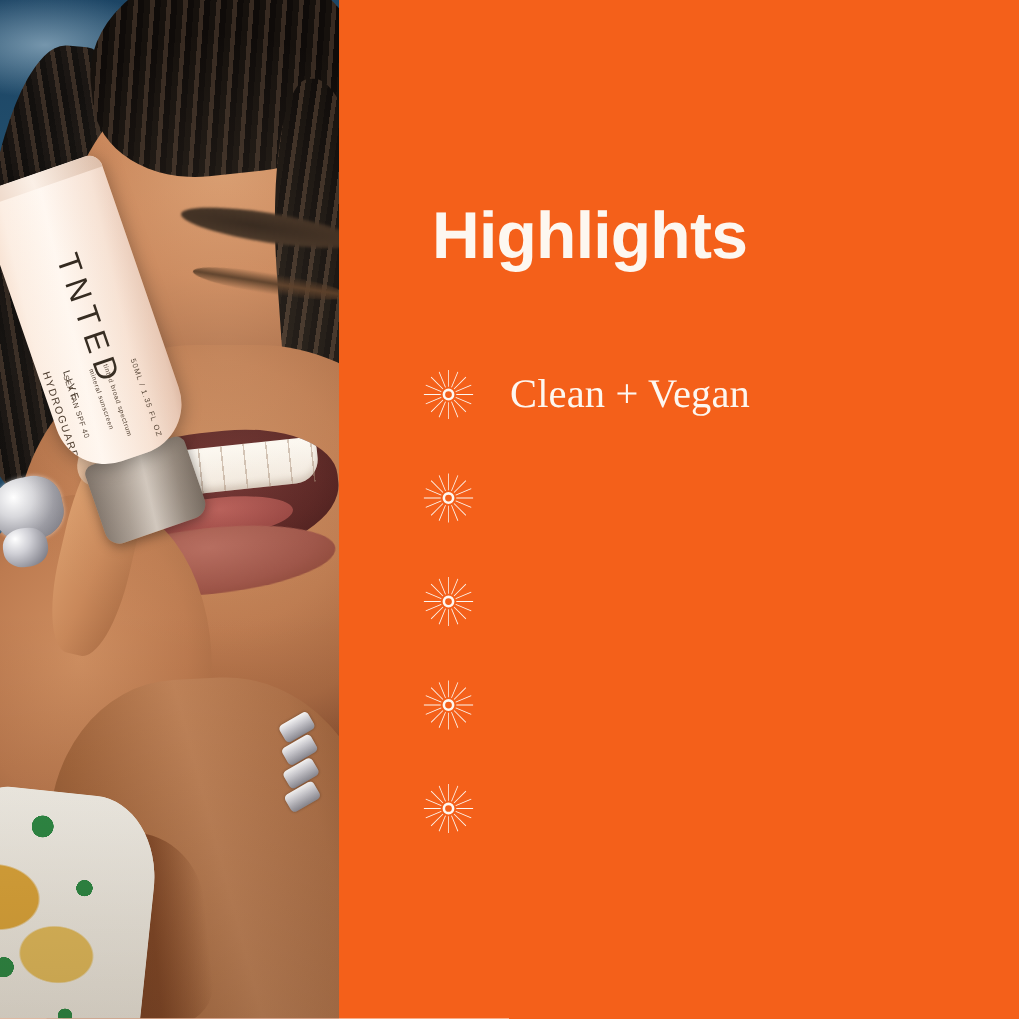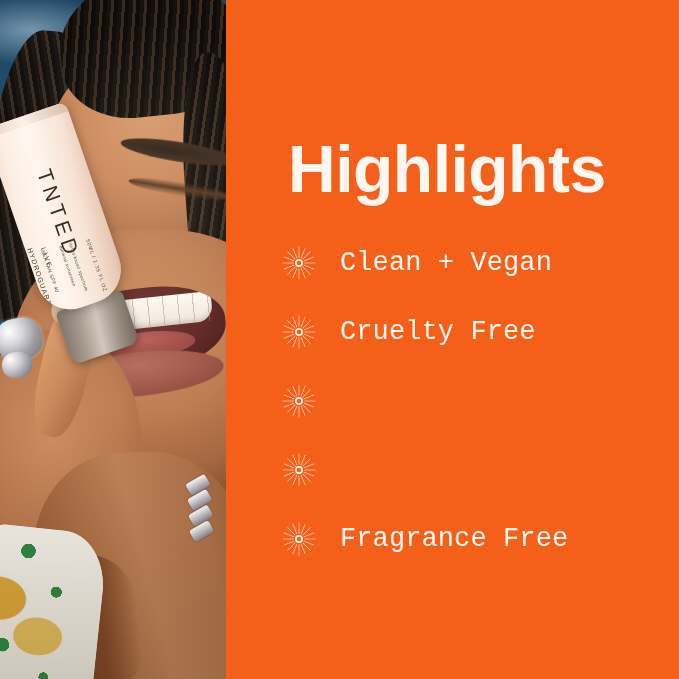--- a/index.html
+++ b/index.html
@@ -411,21 +411,21 @@
     width: 453px;
     height: 679px;
     background: #F4601A;
   }
 
   .panel-title {
     position: absolute;
     left: 62px;
     top: 136px;
     margin: 0;
-    font-size: 66px;
+    font-size: 44px;
     line-height: 1;
     font-weight: bold;
     letter-spacing: -0.5px;
     color: #FDF7F0;
     font-family: "Liberation Sans", sans-serif;
   }
 
   .highlight-list {
     position: absolute;
     left: 56px;
@@ -447,21 +447,21 @@
     position: relative;
     margin-right: 24px;
   }
   .sunburst-icon svg { display: block; }
   .item-label {
     font-size: 27px;
     font-weight: 300;
     color: #FDF7F0;
     letter-spacing: 0.1px;
     white-space: nowrap;
-    font-family: Liberation Mono, monospace;
+    font-family: Liberation Serif, serif;
   }
 </style>
 </head>
 <body>
 
 <div id="stage">
 
   <div class="photo-panel">
     <div class="sky"></div>
     <div class="braids-left"></div>
@@ -533,44 +533,20 @@
               <polygon points="13.52,20.86 5.59,28.78 5.22,28.41 13.14,20.48" fill="#FDF7F0"></polygon>
               <polygon points="12.31,19.24 1.95,23.52 1.75,23.03 12.10,18.74" fill="#FDF7F0"></polygon>
               <polygon points="11.81,17.27 0.60,17.26 0.60,16.74 11.81,16.73" fill="#FDF7F0"></polygon>
               <polygon points="12.10,15.26 1.75,10.97 1.95,10.48 12.31,14.76" fill="#FDF7F0"></polygon>
               <polygon points="13.14,13.52 5.22,5.59 5.59,5.22 13.52,13.14" fill="#FDF7F0"></polygon>
               <polygon points="14.76,12.31 10.48,1.95 10.97,1.75 15.26,12.10" fill="#FDF7F0"></polygon>
               <circle cx="17" cy="17" r="3.1" fill="none" stroke="#FDF7F0" stroke-width="1.7"></circle>
             </svg>
           </span>
         <span class="item-label">Clean + Vegan</span>
-      </li>
-      <li class="highlight-item">
-        <span class="sunburst-icon">
-            <svg width="34" height="34" viewBox="0 0 34 34">
-              <polygon points="16.73,11.81 16.74,0.60 17.26,0.60 17.27,11.81" fill="#FDF7F0"></polygon>
-              <polygon points="18.74,12.10 23.03,1.75 23.52,1.95 19.24,12.31" fill="#FDF7F0"></polygon>
-              <polygon points="20.48,13.14 28.41,5.22 28.78,5.59 20.86,13.52" fill="#FDF7F0"></polygon>
-              <polygon points="21.69,14.76 32.05,10.48 32.25,10.97 21.90,15.26" fill="#FDF7F0"></polygon>
-              <polygon points="22.19,16.73 33.40,16.74 33.40,17.26 22.19,17.27" fill="#FDF7F0"></polygon>
-              <polygon points="21.90,18.74 32.25,23.03 32.05,23.52 21.69,19.24" fill="#FDF7F0"></polygon>
-              <polygon points="20.86,20.48 28.78,28.41 28.41,28.78 20.48,20.86" fill="#FDF7F0"></polygon>
-              <polygon points="19.24,21.69 23.52,32.05 23.03,32.25 18.74,21.90" fill="#FDF7F0"></polygon>
-              <polygon points="17.27,22.19 17.26,33.40 16.74,33.40 16.73,22.19" fill="#FDF7F0"></polygon>
-              <polygon points="15.26,21.90 10.97,32.25 10.48,32.05 14.76,21.69" fill="#FDF7F0"></polygon>
-              <polygon points="13.52,20.86 5.59,28.78 5.22,28.41 13.14,20.48" fill="#FDF7F0"></polygon>
-              <polygon points="12.31,19.24 1.95,23.52 1.75,23.03 12.10,18.74" fill="#FDF7F0"></polygon>
-              <polygon points="11.81,17.27 0.60,17.26 0.60,16.74 11.81,16.73" fill="#FDF7F0"></polygon>
-              <polygon points="12.10,15.26 1.75,10.97 1.95,10.48 12.31,14.76" fill="#FDF7F0"></polygon>
-              <polygon points="13.14,13.52 5.22,5.59 5.59,5.22 13.52,13.14" fill="#FDF7F0"></polygon>
-              <polygon points="14.76,12.31 10.48,1.95 10.97,1.75 15.26,12.10" fill="#FDF7F0"></polygon>
-              <circle cx="17" cy="17" r="3.1" fill="none" stroke="#FDF7F0" stroke-width="1.7"></circle>
-            </svg>
-          </span>
-        <span class="item-label">Cruelty Free</span>
       </li>
       <li class="highlight-item">
         <span class="sunburst-icon">
             <svg width="34" height="34" viewBox="0 0 34 34">
               <polygon points="16.73,11.81 16.74,0.60 17.26,0.60 17.27,11.81" fill="#FDF7F0"></polygon>
               <polygon points="18.74,12.10 23.03,1.75 23.52,1.95 19.24,12.31" fill="#FDF7F0"></polygon>
               <polygon points="20.48,13.14 28.41,5.22 28.78,5.59 20.86,13.52" fill="#FDF7F0"></polygon>
               <polygon points="21.69,14.76 32.05,10.48 32.25,10.97 21.90,15.26" fill="#FDF7F0"></polygon>
               <polygon points="22.19,16.73 33.40,16.74 33.40,17.26 22.19,17.27" fill="#FDF7F0"></polygon>
               <polygon points="21.90,18.74 32.25,23.03 32.05,23.52 21.69,19.24" fill="#FDF7F0"></polygon>
@@ -626,18 +602,40 @@
               <polygon points="15.26,21.90 10.97,32.25 10.48,32.05 14.76,21.69" fill="#FDF7F0"></polygon>
               <polygon points="13.52,20.86 5.59,28.78 5.22,28.41 13.14,20.48" fill="#FDF7F0"></polygon>
               <polygon points="12.31,19.24 1.95,23.52 1.75,23.03 12.10,18.74" fill="#FDF7F0"></polygon>
               <polygon points="11.81,17.27 0.60,17.26 0.60,16.74 11.81,16.73" fill="#FDF7F0"></polygon>
               <polygon points="12.10,15.26 1.75,10.97 1.95,10.48 12.31,14.76" fill="#FDF7F0"></polygon>
               <polygon points="13.14,13.52 5.22,5.59 5.59,5.22 13.52,13.14" fill="#FDF7F0"></polygon>
               <polygon points="14.76,12.31 10.48,1.95 10.97,1.75 15.26,12.10" fill="#FDF7F0"></polygon>
               <circle cx="17" cy="17" r="3.1" fill="none" stroke="#FDF7F0" stroke-width="1.7"></circle>
             </svg>
           </span>
-        <span class="item-label">Fragrance Free</span>
+      </li>
+      <li class="highlight-item">
+        <span class="sunburst-icon">
+            <svg width="34" height="34" viewBox="0 0 34 34">
+              <polygon points="16.73,11.81 16.74,0.60 17.26,0.60 17.27,11.81" fill="#FDF7F0"></polygon>
+              <polygon points="18.74,12.10 23.03,1.75 23.52,1.95 19.24,12.31" fill="#FDF7F0"></polygon>
+              <polygon points="20.48,13.14 28.41,5.22 28.78,5.59 20.86,13.52" fill="#FDF7F0"></polygon>
+              <polygon points="21.69,14.76 32.05,10.48 32.25,10.97 21.90,15.26" fill="#FDF7F0"></polygon>
+              <polygon points="22.19,16.73 33.40,16.74 33.40,17.26 22.19,17.27" fill="#FDF7F0"></polygon>
+              <polygon points="21.90,18.74 32.25,23.03 32.05,23.52 21.69,19.24" fill="#FDF7F0"></polygon>
+              <polygon points="20.86,20.48 28.78,28.41 28.41,28.78 20.48,20.86" fill="#FDF7F0"></polygon>
+              <polygon points="19.24,21.69 23.52,32.05 23.03,32.25 18.74,21.90" fill="#FDF7F0"></polygon>
+              <polygon points="17.27,22.19 17.26,33.40 16.74,33.40 16.73,22.19" fill="#FDF7F0"></polygon>
+              <polygon points="15.26,21.90 10.97,32.25 10.48,32.05 14.76,21.69" fill="#FDF7F0"></polygon>
+              <polygon points="13.52,20.86 5.59,28.78 5.22,28.41 13.14,20.48" fill="#FDF7F0"></polygon>
+              <polygon points="12.31,19.24 1.95,23.52 1.75,23.03 12.10,18.74" fill="#FDF7F0"></polygon>
+              <polygon points="11.81,17.27 0.60,17.26 0.60,16.74 11.81,16.73" fill="#FDF7F0"></polygon>
+              <polygon points="12.10,15.26 1.75,10.97 1.95,10.48 12.31,14.76" fill="#FDF7F0"></polygon>
+              <polygon points="13.14,13.52 5.22,5.59 5.59,5.22 13.52,13.14" fill="#FDF7F0"></polygon>
+              <polygon points="14.76,12.31 10.48,1.95 10.97,1.75 15.26,12.10" fill="#FDF7F0"></polygon>
+              <circle cx="17" cy="17" r="3.1" fill="none" stroke="#FDF7F0" stroke-width="1.7"></circle>
+            </svg>
+          </span>
       </li>
     </ul>
   </div>
 
 </div>
 
 </body></html>

